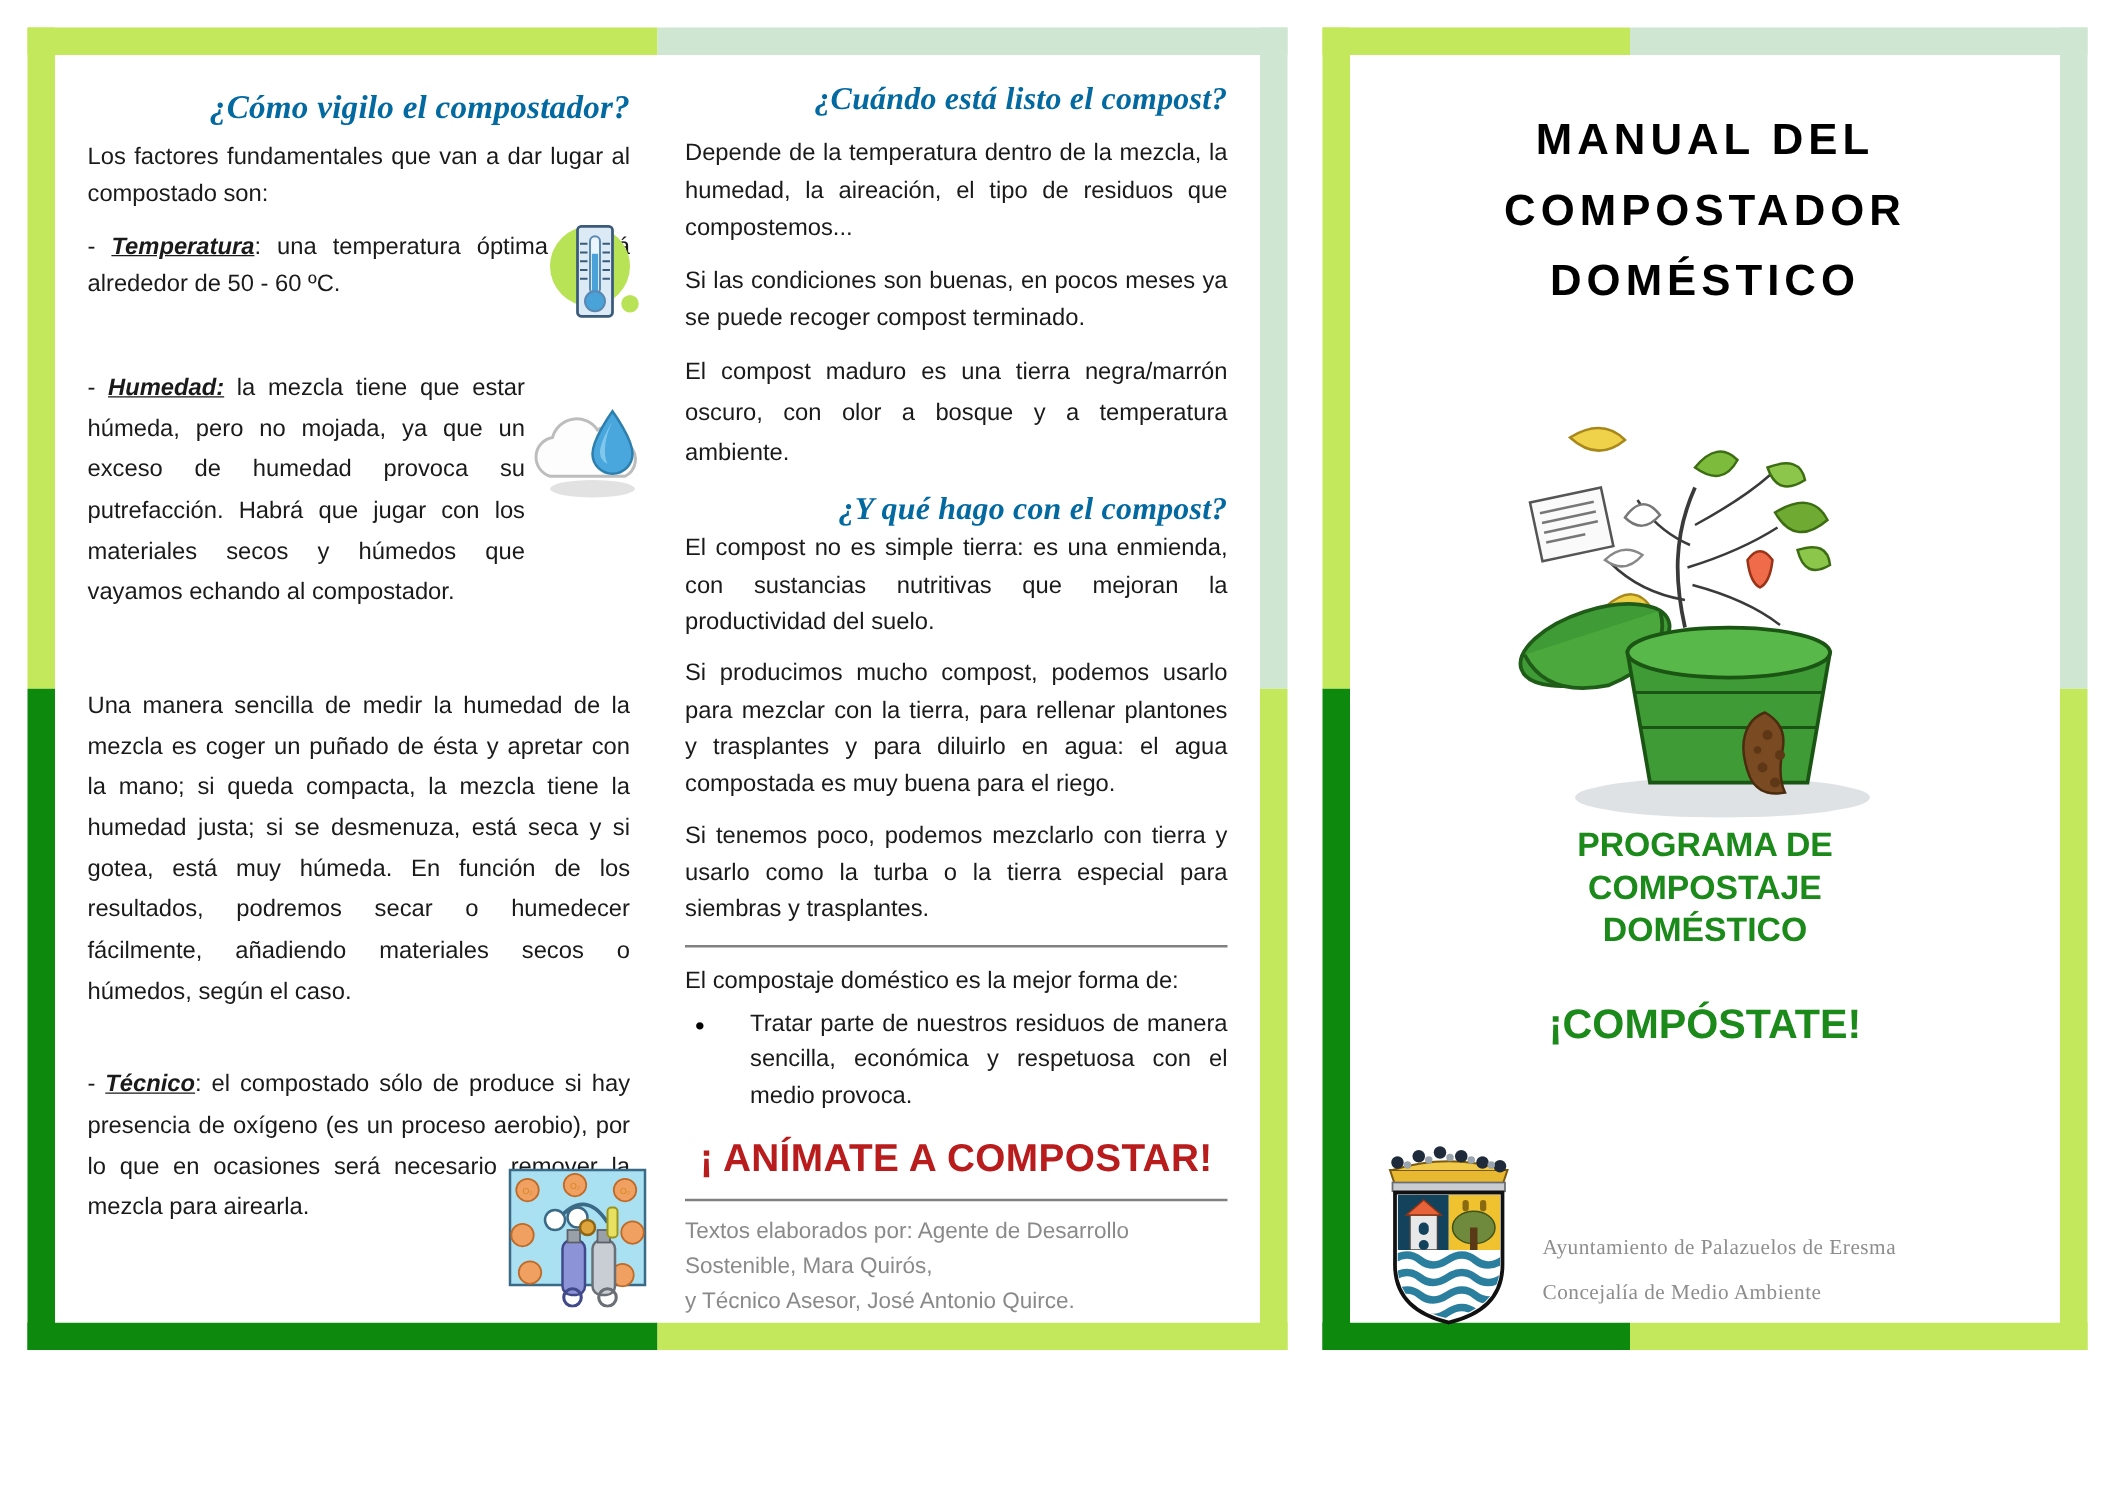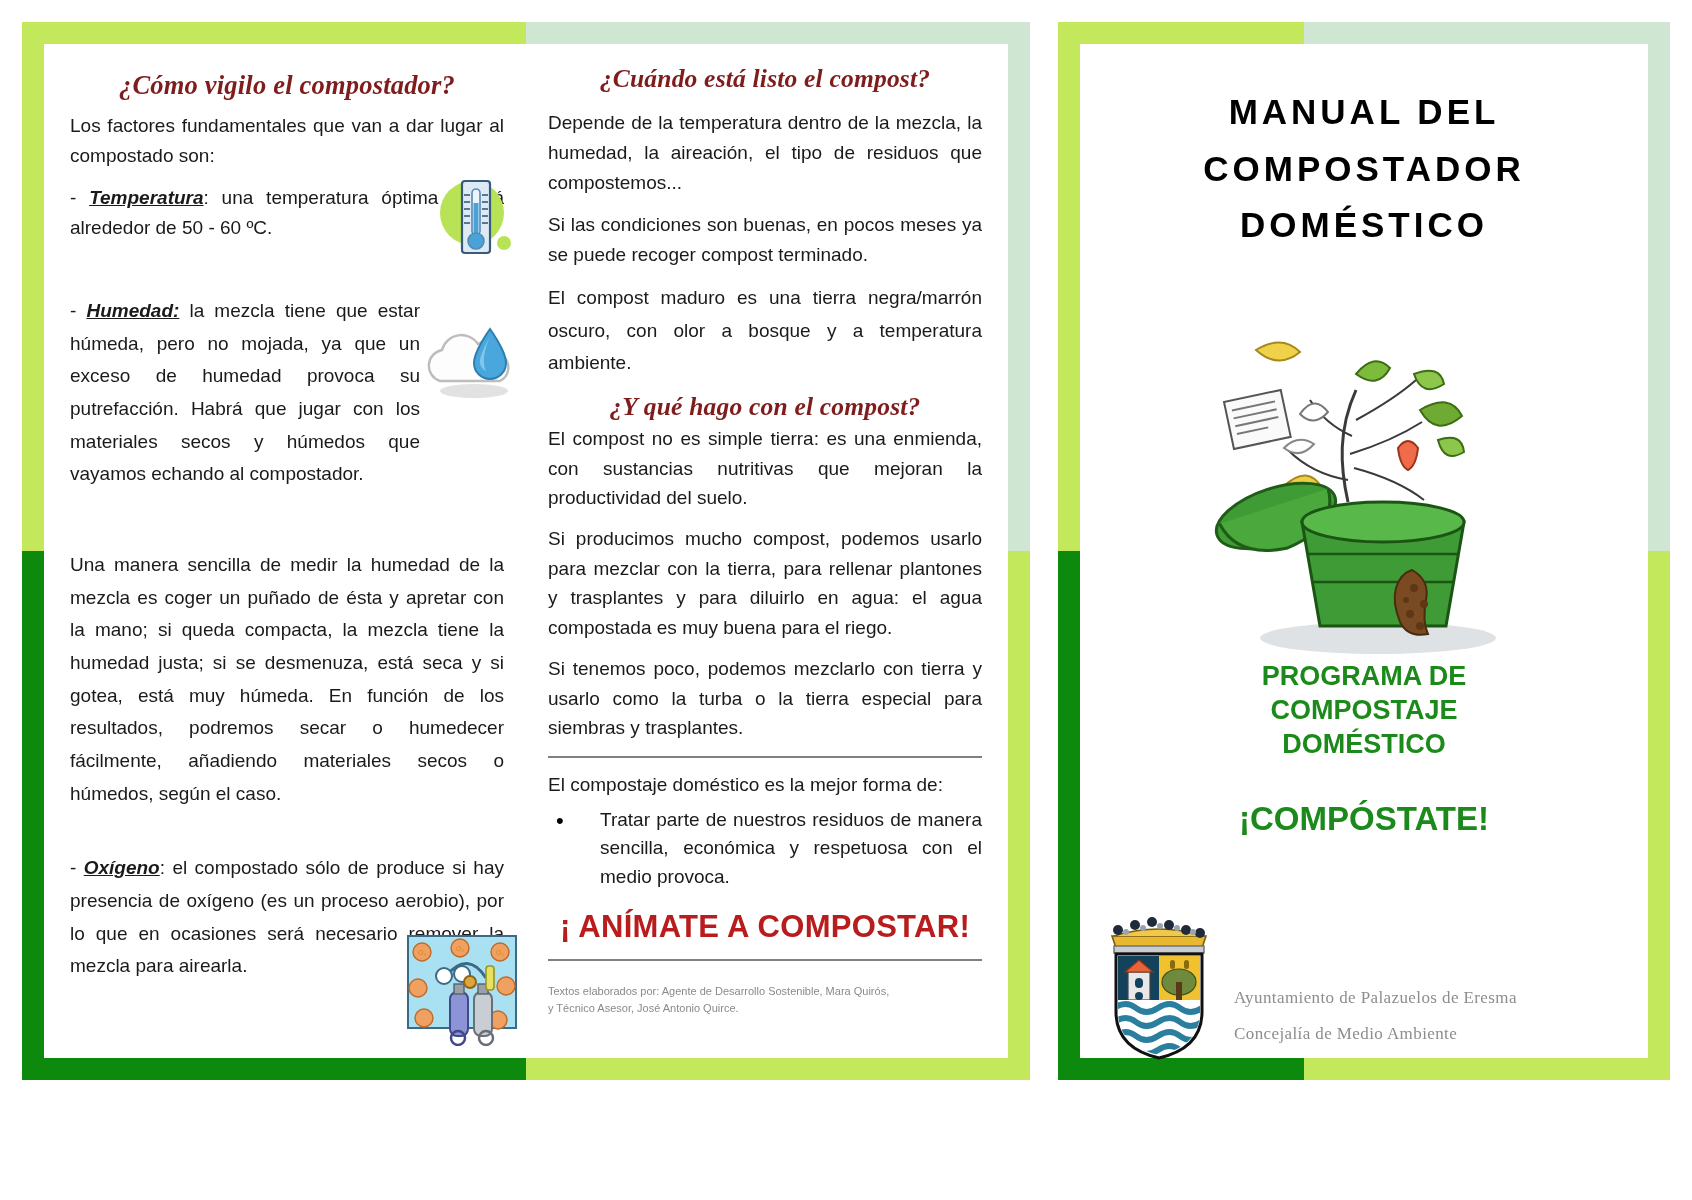--- a/index.html
+++ b/index.html
@@ -34,22 +34,22 @@
   }
 
   
   .col{
     position:absolute;box-sizing:border-box;
     color:#1a1a1a;
   }
   .h-script{
     font-family:"Liberation Serif",serif;
     font-weight:bold;font-style:italic;
-    color:#7f1d1d;
-    text-align:center;
+    color:#0369a1;
+    text-align:right;
     font-size:26.5px;
     margin:0 0 10px 0;
     letter-spacing:.2px;
   }
   .p{
     font-size:19px;
     line-height:1.58;
     text-align:justify;
     margin:0 0 12px 0;
     hyphens:none;
@@ -77,22 +77,22 @@
     position:absolute;left:8px;top:-2px;
     font-size:22px;color:#000;
   }
 
   .cta{
     color:#b91c1c;font-weight:bold;font-size:31px;
     text-align:center;margin:18px 0 10px 0;
     letter-spacing:.3px;
   }
   .credits{
-    color:#8a8a8a;font-size:11px;line-height:1.55;
-    margin-top:22px;
+    color:#8a8a8a;font-size:18px;line-height:1.55;
+    margin-top:10px;
   }
 
   
   .cover-title{
     color:#000000;font-weight:bold;font-size:35px;
     letter-spacing:4px;text-align:center;line-height:1.62;
     margin:0;
   }
   .cover-sub{
     color:#1b8a1b;font-weight:bold;font-size:27px;
@@ -174,21 +174,21 @@
             <path d="M18 62 a16 16 0 0 1 2 -31 a20 20 0 0 1 36 -6 a17 17 0 0 1 26 13 a15 15 0 0 1 -4 24 z" fill="#fdfdfd" stroke="#bdbdbd" stroke-width="2.4"></path>
             <path d="M68 10 C68 10 52 32 52 44 a16 16 0 0 0 32 0 C84 32 68 10 68 10 z" fill="#4aa7dd" stroke="#2d7fae" stroke-width="2"></path>
             <path d="M68 18 C68 18 58 34 58 43 a10 10 0 0 0 6 9 C60 44 62 30 68 18 z" fill="#8fd0ef" opacity=".8"></path>
           </svg>
         </div>
       </div>
 
       <div class="p loose" style="margin-top:58px;">Una manera sencilla de medir la humedad de la mezcla es coger un puñado de ésta y apretar con la mano; si queda compacta, la mezcla tiene la humedad justa; si se desmenuza, está seca y si gotea, está muy húmeda. En función de los resultados, podremos secar o humedecer fácilmente, añadiendo materiales secos o húmedos, según el caso.</div>
 
       <div class="p loose" style="margin-top:42px;">
-        <span>- </span><span class="u-b">Oxígeno</span><span>: el compostado sólo de produce si hay presencia de oxígeno (es un proceso aerobio), por lo que en ocasiones será necesario remover la mezcla para airearla.</span>
+        <span>- </span><span class="u-b">Técnico</span><span>: el compostado sólo de produce si hay presencia de oxígeno (es un proceso aerobio), por lo que en ocasiones será necesario remover la mezcla para airearla.</span>
       </div>
 
       <div style="position:absolute;right:4px;bottom:8px;width:120px;height:120px;">
         <svg width="120" height="120" viewBox="0 0 120 120">
           <rect x="6" y="10" width="108" height="92" fill="#a9e1f2" stroke="#3a6a86" stroke-width="2"></rect>
           <g fill="#f0a060" stroke="#c06a28" stroke-width="1.4">
             <circle cx="20" cy="26" r="9"></circle>
               <circle cx="58" cy="22" r="9"></circle>
               <circle cx="98" cy="26" r="9"></circle>
             <circle cx="16" cy="62" r="9"></circle>

